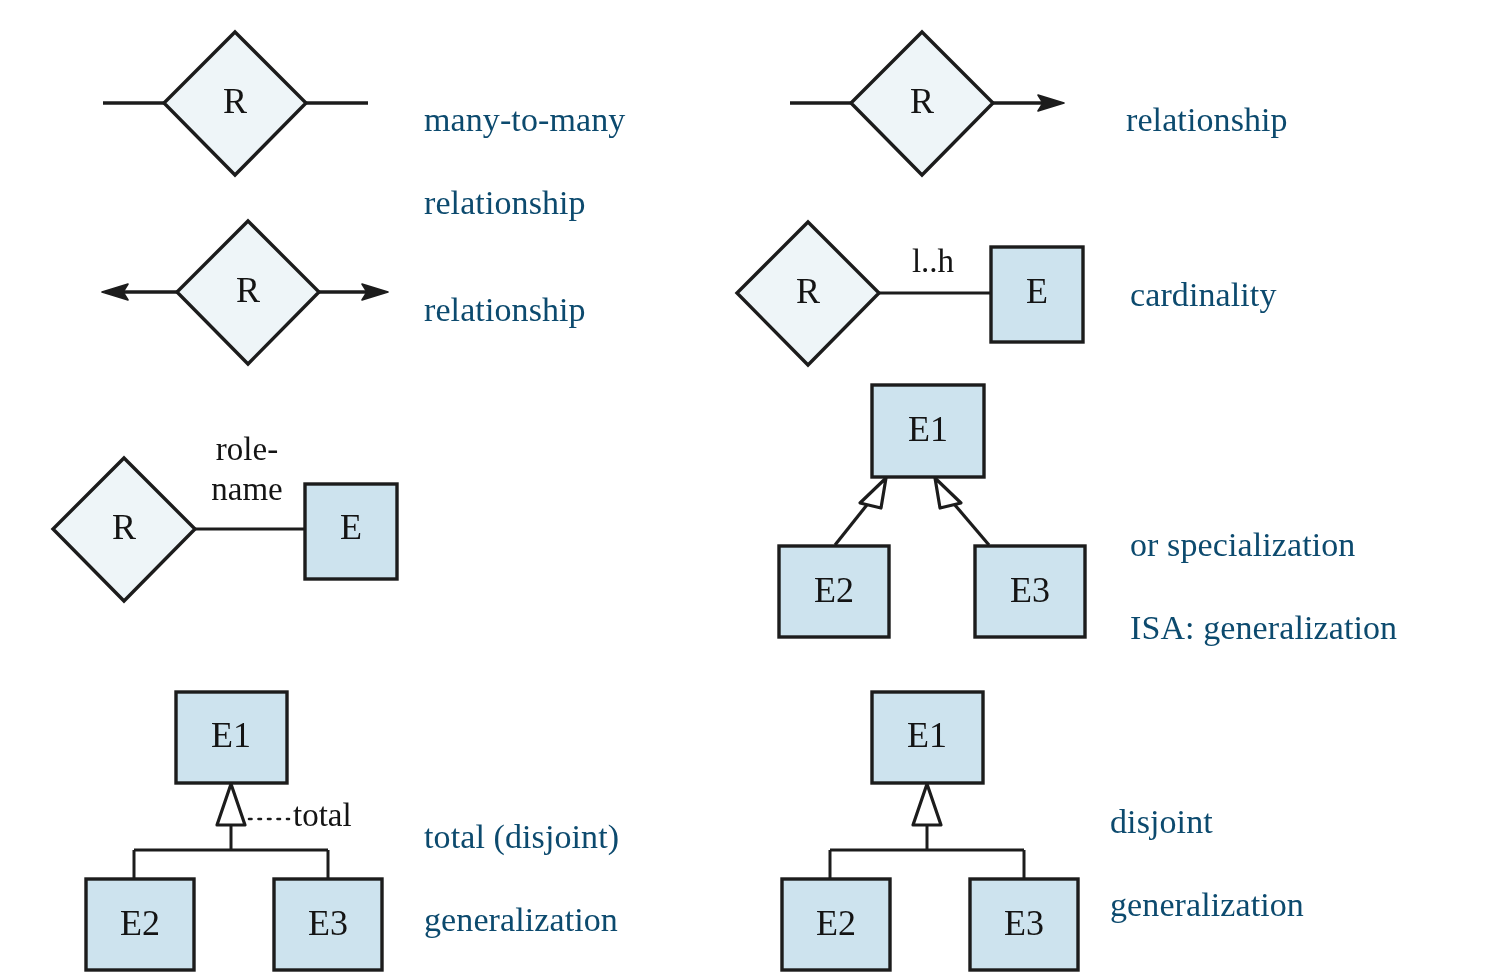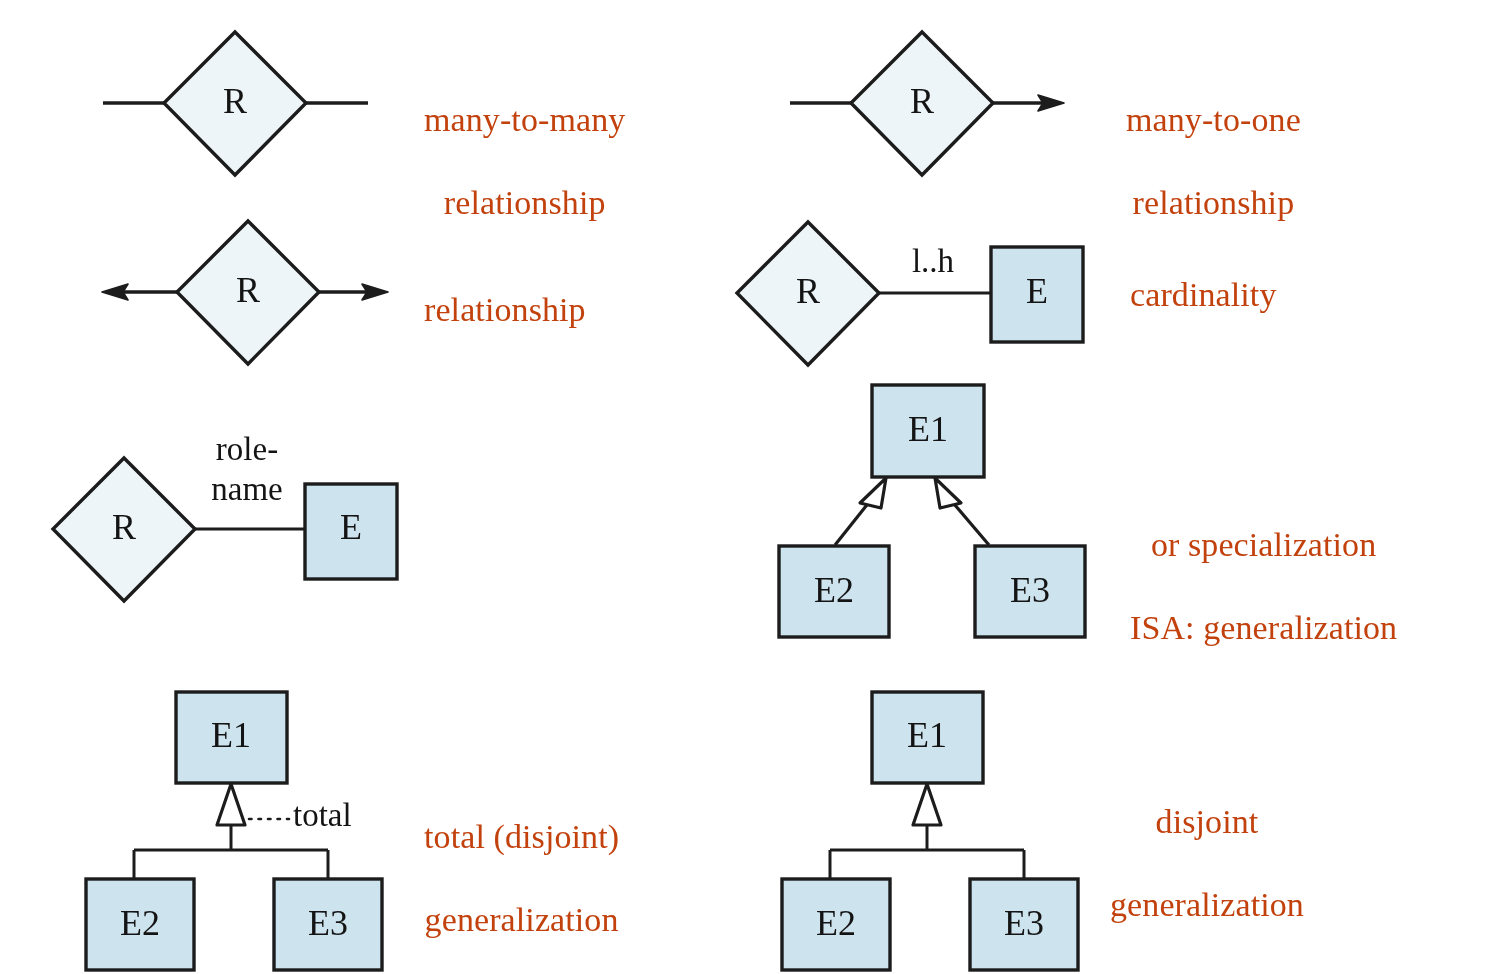--- a/index.html
+++ b/index.html
@@ -25,24 +25,23 @@
   }
   .figure {
     position: absolute;
     top: 0;
     left: 0;
   }
   .caption {
     position: absolute;
     font-size: 34px;
     line-height: 1.22;
-    color: #c2410c;
+    color: #0c4a6e;
     white-space: pre-line;
     letter-spacing: 0.1px;
-    text-align: center;
   }
   .shape-label {
     font-family: "Liberation Serif", "DejaVu Serif", serif;
     fill: #141414;
     font-size: 36px;
     text-anchor: middle;
     dominant-baseline: middle;
   }
   .edge-label {
     font-family: "Liberation Serif", "DejaVu Serif", serif;
@@ -80,21 +79,20 @@
 
   <div class="legend-item" style="left:690px; top:0px; width:816px; height:200px;">
     <svg class="figure" width="430" height="200" viewBox="0 0 430 200">
       <line x1="100" y1="103" x2="163" y2="103" stroke="#1c1c1c" stroke-width="3.4"></line>
       <line x1="301" y1="103" x2="358" y2="103" stroke="#1c1c1c" stroke-width="3.4"></line>
       <polygon points="232,32 303,103 232,175 161,103" fill="#eef5f8" stroke="#1c1c1c" stroke-width="3.4"></polygon>
       <polygon points="374,103 348,95 353,103 348,111" fill="#1c1c1c" stroke="#1c1c1c" stroke-width="1.6" stroke-linejoin="round"></polygon>
       <text class="shape-label" x="232" y="105">R</text>
     </svg>
     <div class="caption" style="left:436px; top:58px;">
-      <div>many-to-one</div>
       <div>relationship</div>
     </div>
   </div>
 
   <div class="legend-item" style="left:0px; top:195px; width:720px; height:200px;">
     <svg class="figure" width="420" height="200" viewBox="0 0 420 200">
       <line x1="118" y1="97" x2="178" y2="97" stroke="#1c1c1c" stroke-width="3.4"></line>
       <line x1="317" y1="97" x2="372" y2="97" stroke="#1c1c1c" stroke-width="3.4"></line>
       <polygon points="248,26 319,97 248,169 177,97" fill="#eef5f8" stroke="#1c1c1c" stroke-width="3.4"></polygon>
       <polygon points="102,97 128,89 123,97 128,105" fill="#1c1c1c" stroke="#1c1c1c" stroke-width="1.6" stroke-linejoin="round"></polygon>

